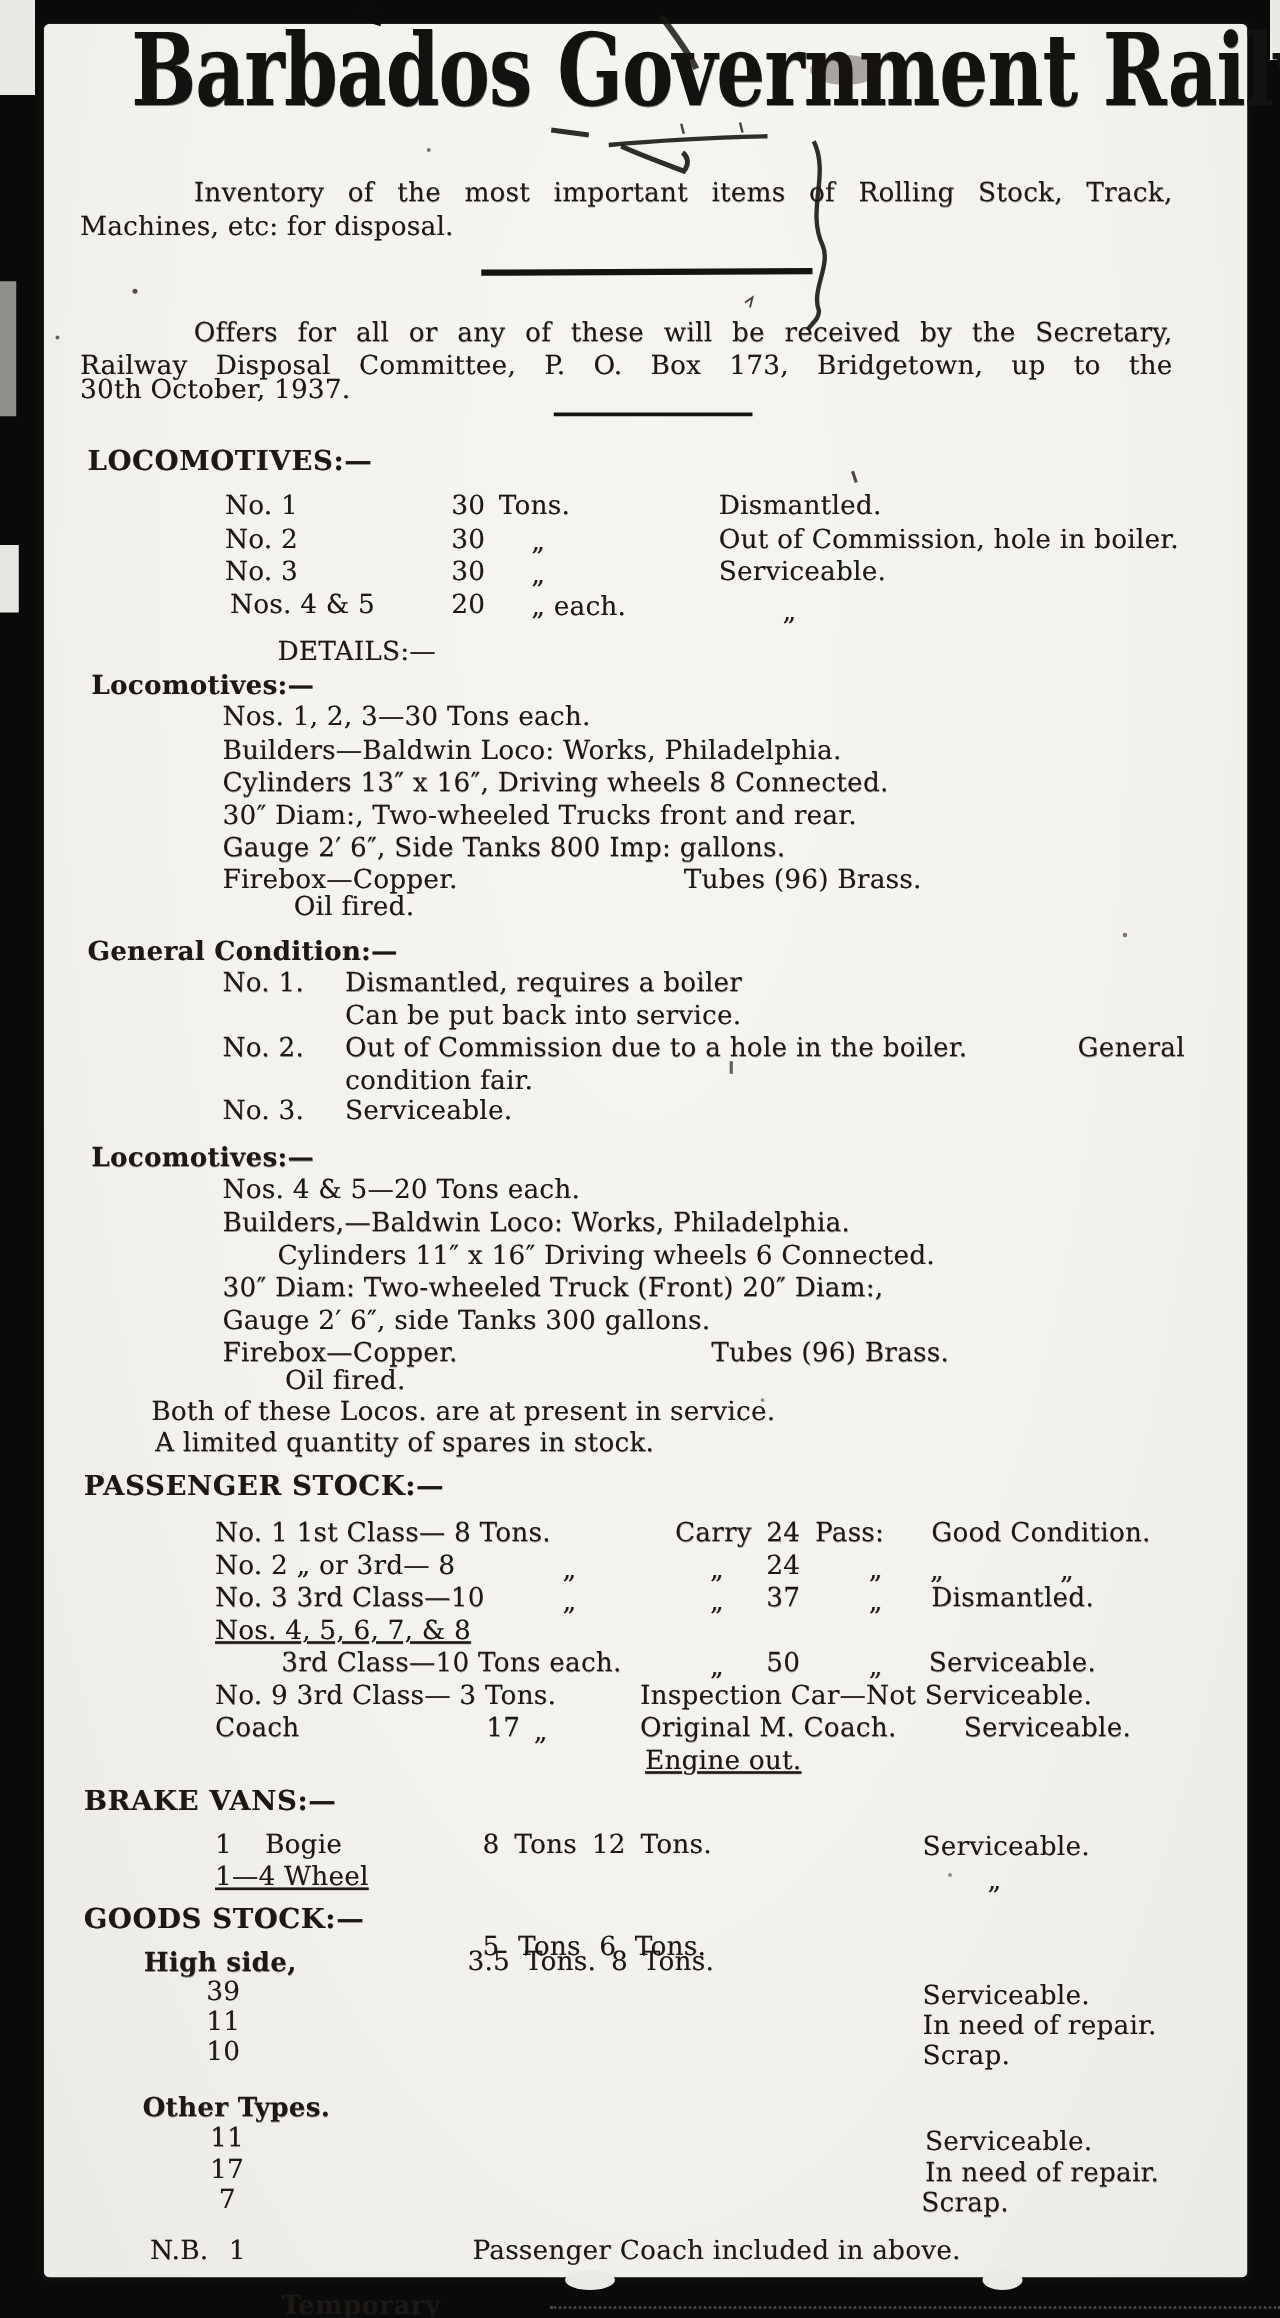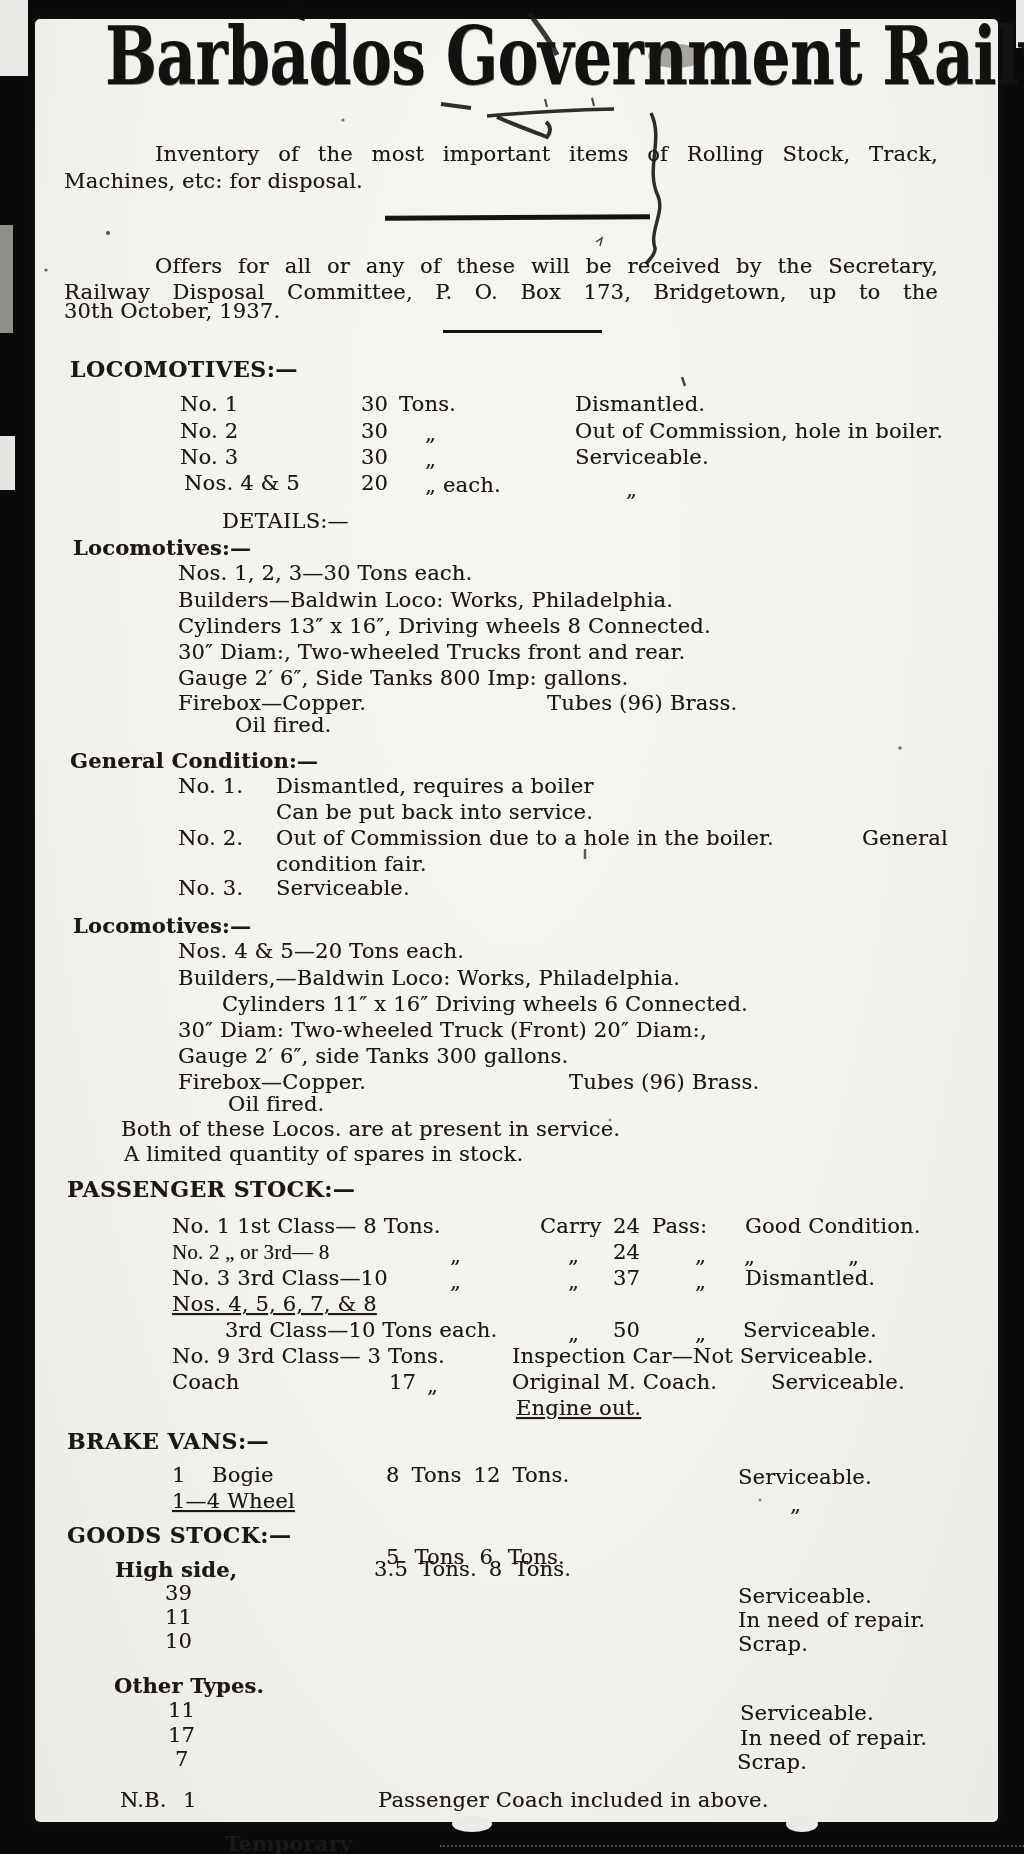--- a/index.html
+++ b/index.html
@@ -118,21 +118,21 @@
 <div class="t" style="left:124px;top:1142px;">A limited quantity of spares in stock.</div>
 
 <div class="t h" style="left:67px;top:1177px;">PASSENGER STOCK:—</div>
 
 <div class="t" style="left:172px;top:1214px;">No. 1 1st Class— 8 Tons.</div>
 <div class="t" style="left:540px;top:1214px;">Carry</div>
 <div class="t" style="left:613px;top:1214px;">24</div>
 <div class="t" style="left:652px;top:1214px;">Pass:</div>
 <div class="t" style="left:745px;top:1214px;">Good Condition.</div>
 
-<div class="t" style="left:172px;top:1240px;font-family:Liberation Serif, serif;">No. 2 „ or 3rd— 8</div>
+<div class="t" style="left:172px;top:1240px;">No. 2 „ or 3rd— 8</div>
 <div class="t" style="left:450px;top:1243px;">„</div>
 <div class="t" style="left:568px;top:1243px;">„</div>
 <div class="t" style="left:613px;top:1240px;">24</div>
 <div class="t" style="left:695px;top:1243px;">„</div>
 <div class="t" style="left:744px;top:1244px;">„</div>
 <div class="t" style="left:848px;top:1244px;">„</div>
 
 <div class="t" style="left:172px;top:1266px;">No. 3 3rd Class—10</div>
 <div class="t" style="left:450px;top:1269px;">„</div>
 <div class="t" style="left:568px;top:1269px;">„</div>

